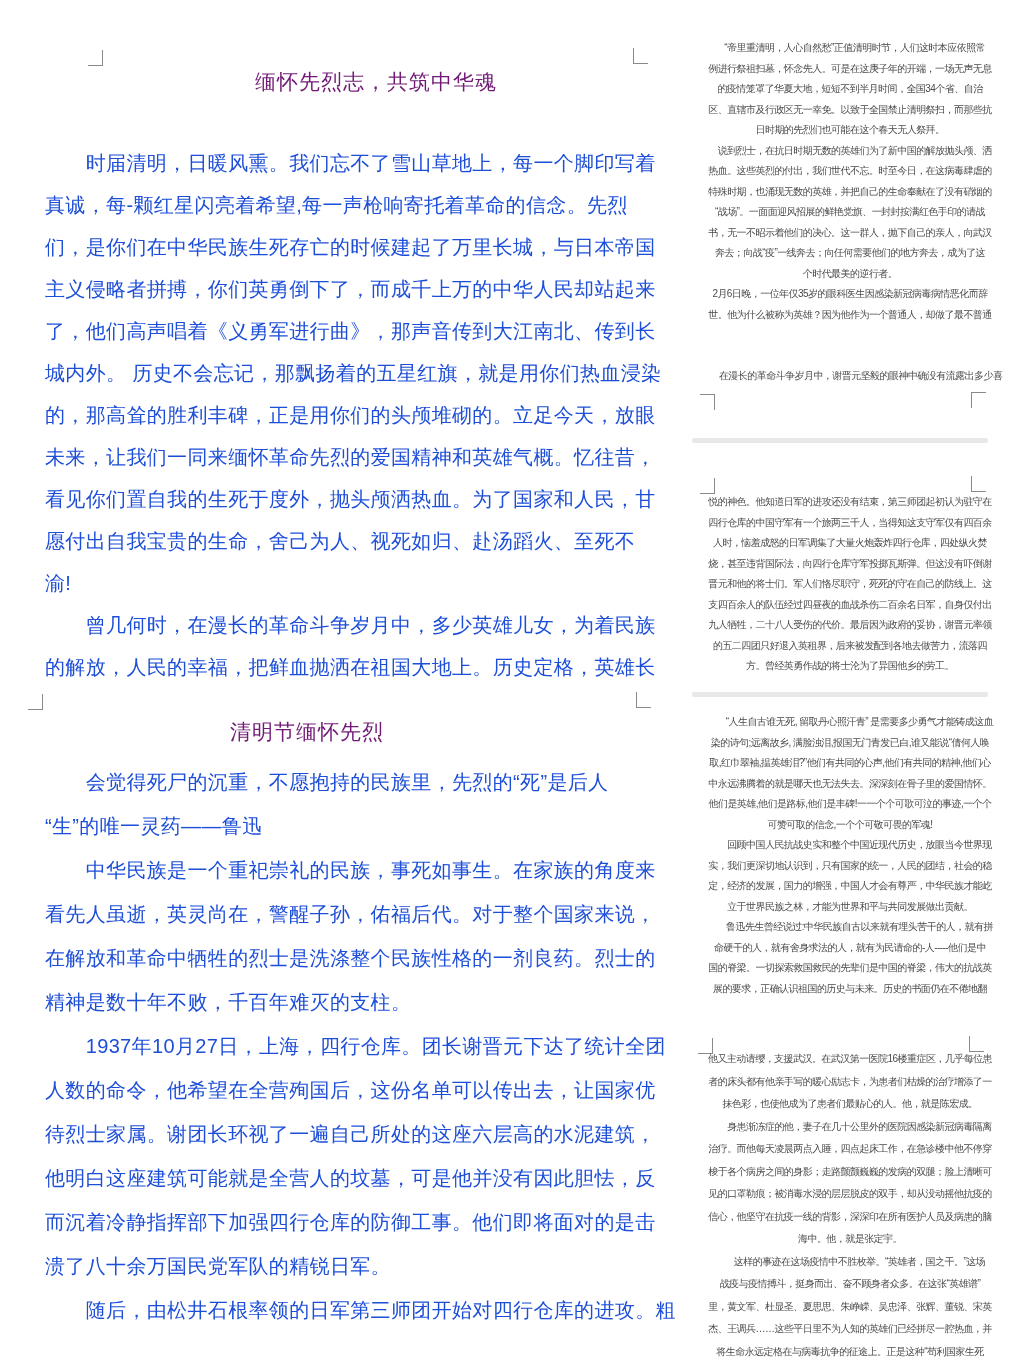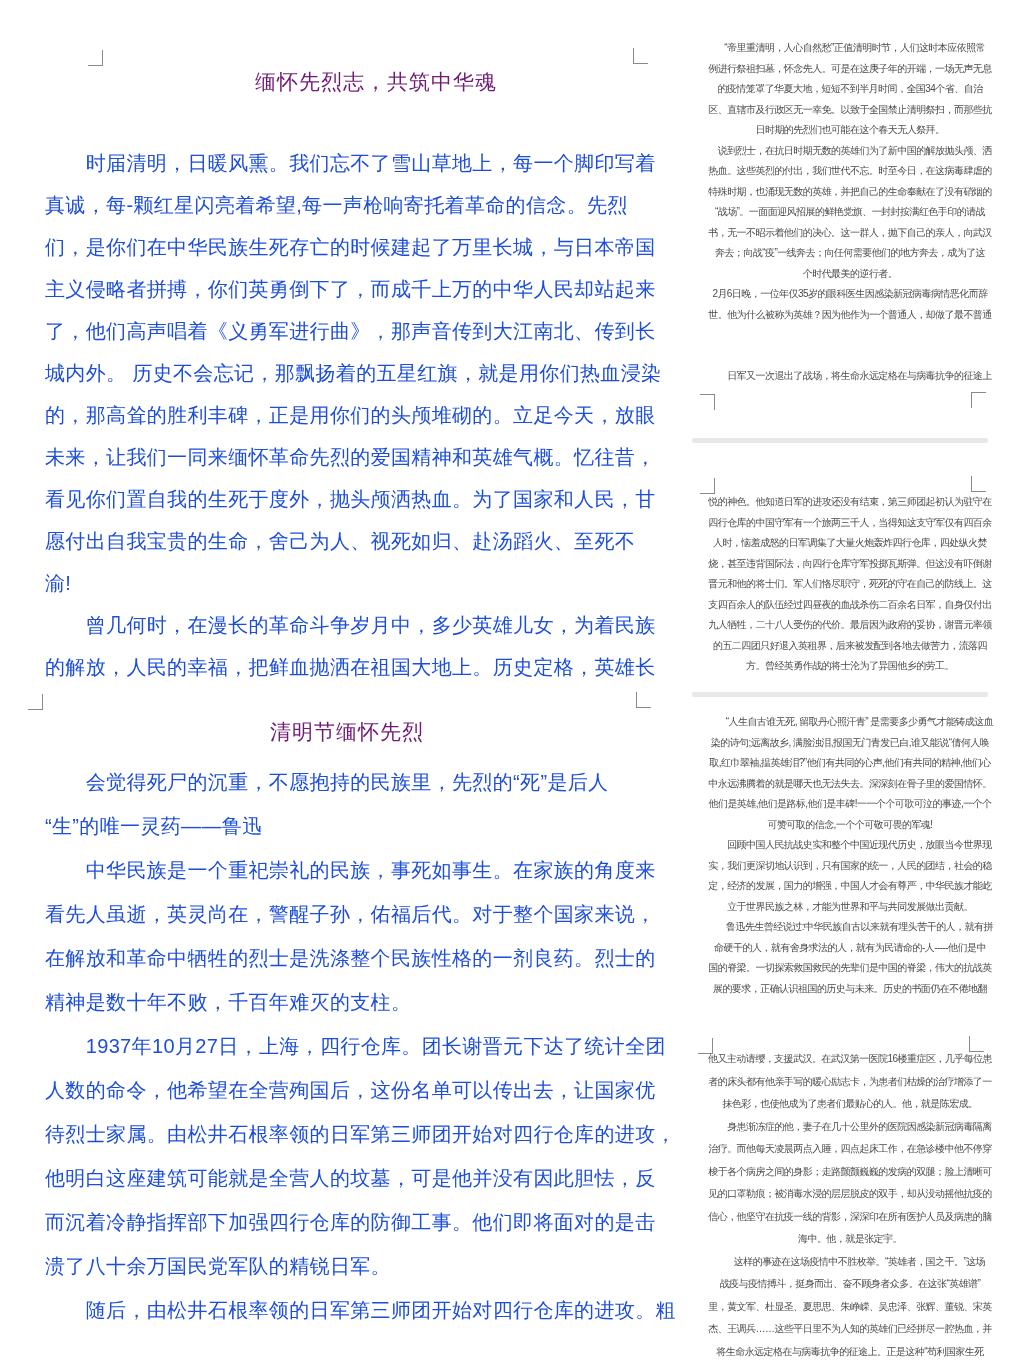--- a/index.html
+++ b/index.html
@@ -61,31 +61,31 @@
       <div class="ln">渝!</div>
       <div class="ln">　　曾几何时，在漫长的革命斗争岁月中，多少英雄儿女，为着民族</div>
       <div class="ln">的解放，人民的幸福，把鲜血抛洒在祖国大地上。历史定格，英雄长</div>
     </div>
 </div>
 
 <div class="mark tl" style="left:28px;top:694px;"></div>
 <div class="mark tr" style="left:636px;top:692px;"></div>
 
 <div class="page-area">
-  <div class="l-title" style="left:230px;top:718px;margin-left:40px;">清明节缅怀先烈</div>
+  <div class="l-title" style="left:230px;top:718px;">清明节缅怀先烈</div>
   <div class="l-body lh44" style="top:760px;">
       <div class="ln">　　会觉得死尸的沉重，不愿抱持的民族里，先烈的“死”是后人</div>
       <div class="ln">“生”的唯一灵药——鲁迅</div>
       <div class="ln">　　中华民族是一个重祀崇礼的民族，事死如事生。在家族的角度来</div>
       <div class="ln">看先人虽逝，英灵尚在，警醒子孙，佑福后代。对于整个国家来说，</div>
       <div class="ln">在解放和革命中牺牲的烈士是洗涤整个民族性格的一剂良药。烈士的</div>
       <div class="ln">精神是数十年不败，千百年难灭的支柱。</div>
       <div class="ln">　　1937年10月27日，上海，四行仓库。团长谢晋元下达了统计全团</div>
       <div class="ln">人数的命令，他希望在全营殉国后，这份名单可以传出去，让国家优</div>
-      <div class="ln">待烈士家属。由松井石根率领的日军第三师团开始对四行仓库的进攻，</div>
+      <div class="ln">待烈士家属。谢团长环视了一遍自己所处的这座六层高的水泥建筑，</div>
       <div class="ln">他明白这座建筑可能就是全营人的坟墓，可是他并没有因此胆怯，反</div>
       <div class="ln">而沉着冷静指挥部下加强四行仓库的防御工事。他们即将面对的是击</div>
       <div class="ln">溃了八十余万国民党军队的精锐日军。</div>
       <div class="ln">　　随后，由松井石根率领的日军第三师团开始对四行仓库的进攻。粗</div>
     </div>
 </div>
 
 <div class="page-area">
   <div class="r-body rlh205" style="top:38px;">
       <div class="ln">　“帝里重清明，人心自然愁”正值清明时节，人们这时本应依照常</div>
@@ -97,21 +97,21 @@
       <div class="ln">热血。这些英烈的付出，我们世代不忘。时至今日，在这病毒肆虐的</div>
       <div class="ln">特殊时期，也涌现无数的英雄，并把自己的生命奉献在了没有硝烟的</div>
       <div class="ln">“战场”。一面面迎风招展的鲜艳党旗、一封封按满红色手印的请战</div>
       <div class="ln">书，无一不昭示着他们的决心。这一群人，抛下自己的亲人，向武汉</div>
       <div class="ln">奔去；向战“疫”一线奔去；向任何需要他们的地方奔去，成为了这</div>
       <div class="ln">个时代最美的逆行者。</div>
       <div class="ln">2月6日晚，一位年仅35岁的眼科医生因感染新冠病毒病情恶化而辞</div>
       <div class="ln">世。他为什么被称为英雄？因为他作为一个普通人，却做了最不普通</div>
       <div class="ln"></div>
       <div class="ln"></div>
-      <div class="ln">　　日军又一次退出了战场，将生命永远定格在与病毒抗争的征途上</div>
+      <div class="ln">　　在漫长的革命斗争岁月中，谢晋元坚毅的眼神中确没有流露出多少喜</div>
     </div>
 </div>
 <div class="mark bl" style="left:700px;top:394px;"></div>
 <div class="mark br" style="left:971px;top:392px;"></div>
 
 <div class="divider" style="top:438px;"></div>
 
 <div class="mark tl" style="left:700px;top:478px;"></div>
 <div class="mark tr" style="left:971px;top:476px;"></div>
 <div class="page-area">

